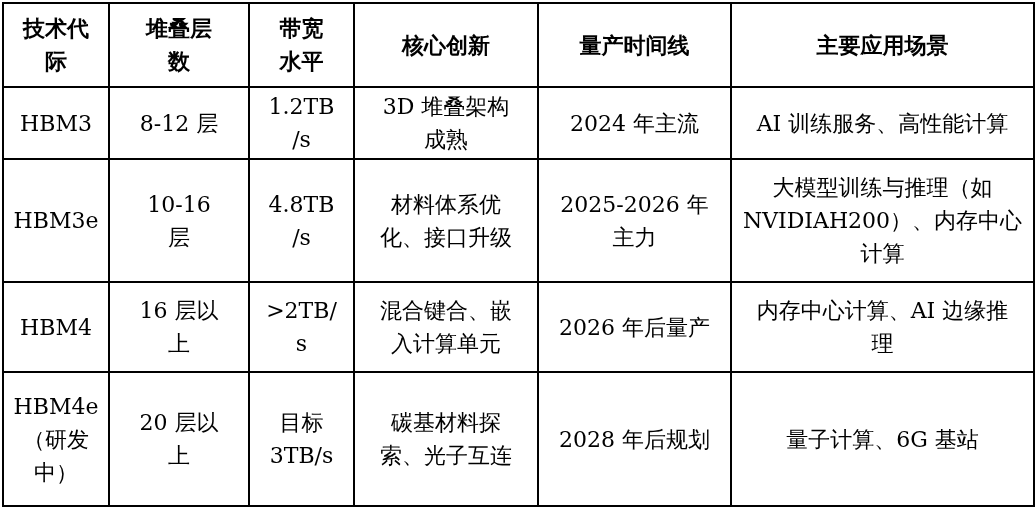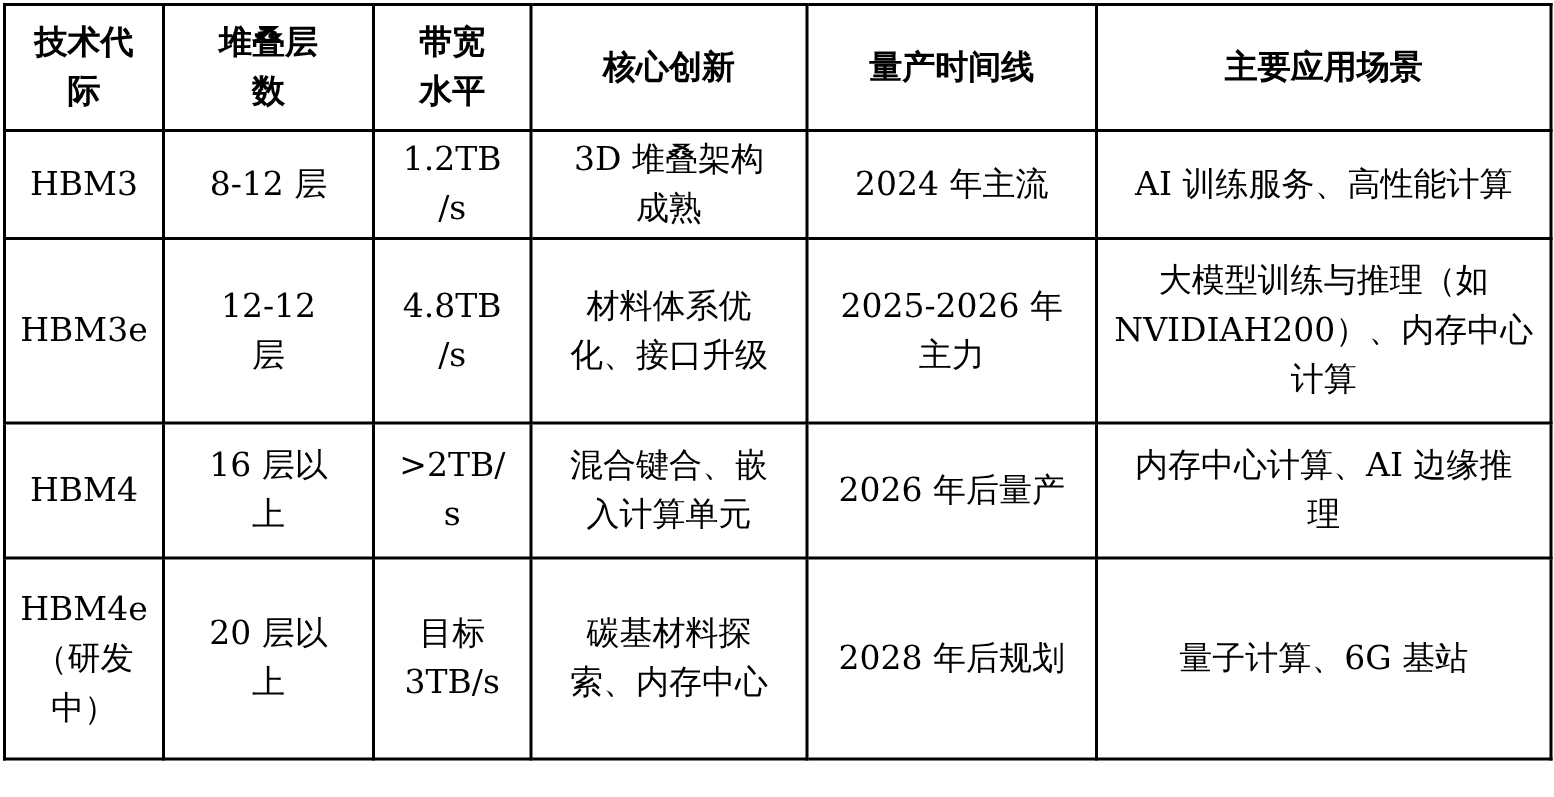--- a/index.html
+++ b/index.html
@@ -82,21 +82,21 @@
       <td>8-12 层</td>
       <td>1.2TB
 /s</td>
       <td>3D 堆叠架构
 成熟</td>
       <td class="align-left">2024 年主流</td>
       <td class="align-left">AI 训练服务、高性能计算</td>
     </tr>
     <tr class="r1">
       <td>HBM3e</td>
-      <td>12-12
+      <td>10-16
 层</td>
       <td>4.8TB
 /s</td>
       <td>材料体系优
 化、接口升级</td>
       <td class="align-left">2025-2026 年
 主力</td>
       <td class="align-left">大模型训练与推理（如
 NVIDIAH200）、内存中心
 计算</td>
@@ -115,18 +115,18 @@
     </tr>
     <tr class="r3">
       <td>HBM4e
 （研发
 中）</td>
       <td>20 层以
 上</td>
       <td>目标
 3TB/s</td>
       <td>碳基材料探
-索、内存中心</td>
+索、光子互连</td>
       <td class="align-left">2028 年后规划</td>
       <td class="align-left">量子计算、6G 基站</td>
     </tr>
   </tbody>
 </table>
 
 </body></html>

